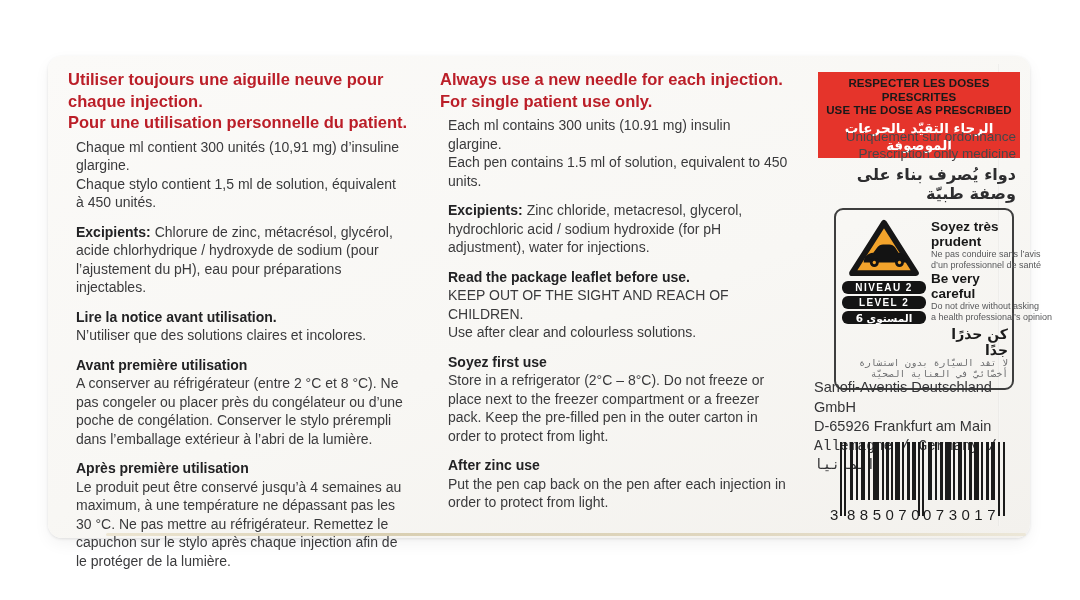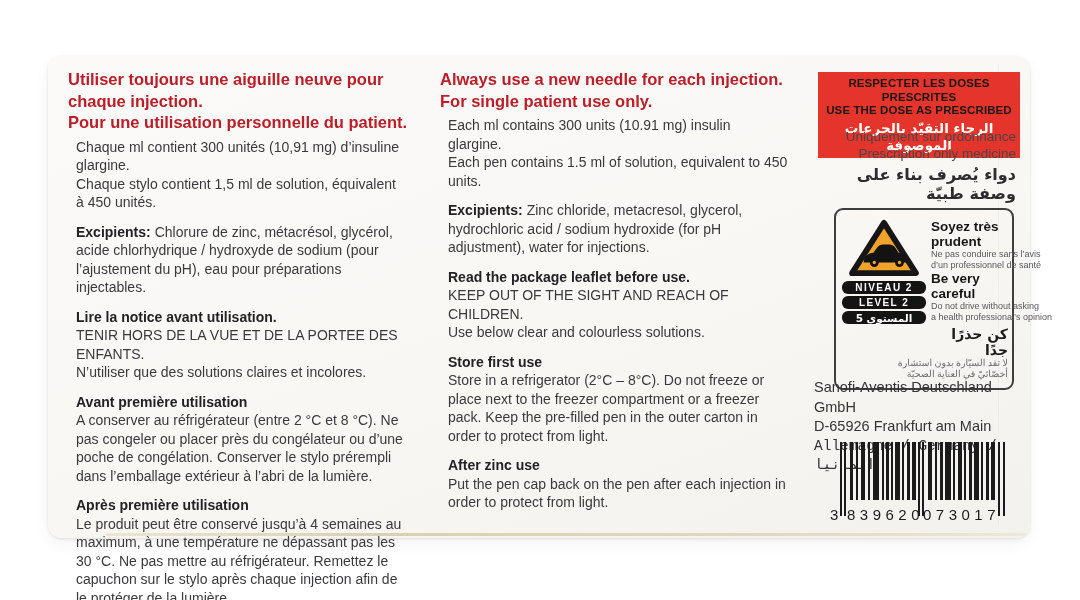--- a/index.html
+++ b/index.html
@@ -51,21 +51,21 @@
   .tri{display:block;margin:0 auto 3px;}
   .lvl{height:13px;background:#141414;color:#fff;font-size:10px;font-weight:bold;
        letter-spacing:1.4px;display:flex;align-items:center;justify-content:center;margin-top:2px;border-radius:6px;}
   .lvl-ar{letter-spacing:0;font-size:10.5px;font-family:"DejaVu Sans",sans-serif;}
   .warn-right{flex:1;min-width:0;}
   .w-bold{font-size:13.5px;font-weight:bold;color:#171717;line-height:15px;margin-top:1px;}
   .w-small{font-size:9px;color:#57585a;line-height:10.5px;white-space:nowrap;}
   .w-ar-bold{font-size:14px;font-weight:bold;color:#1b1b1b;text-align:right;margin-top:4px;
              font-family:"DejaVu Sans",sans-serif;}
   .w-ar-small{font-size:9.5px;color:#6a6b6d;text-align:right;line-height:11px;white-space:nowrap;
-              font-family:Liberation Serif, serif;}
+              font-family:Liberation Mono, monospace;}
   .maker{position:absolute;left:766px;top:322px;width:220px;font-size:14.5px;line-height:19.5px;color:#343436;}
   .maker .ar{font-family:Liberation Mono, monospace;}
   
   .barcode{position:absolute;left:782px;top:386px;width:180px;}
   .digits{display:flex;margin-top:-18px;font-size:15px;color:#1c1c1c;align-items:flex-end;}
   .digits .g1{width:9px;text-align:left;}
   .digits .g2{width:70px;margin-left:8px;text-align:center;letter-spacing:4.5px;}
   .digits .g3{width:72px;margin-left:6px;text-align:center;letter-spacing:4.5px;}
 </style>
 </head>
@@ -82,21 +82,20 @@
     </div>
     <div class="block">
       <div>Chaque ml contient 300 unités (10,91 mg) d’insuline glargine.</div>
       <div>Chaque stylo contient 1,5 ml de solution, équivalent à 450 unités.</div>
     </div>
     <div class="block">
       <span class="exc-label">Excipients:</span><span>Chlorure de zinc, métacrésol, glycérol, acide chlorhydrique / hydroxyde de sodium (pour l’ajustement du pH), eau pour préparations injectables.</span>
     </div>
     <div class="block">
       <div class="b">Lire la notice avant utilisation.</div>
-      <div>TENIR HORS DE LA VUE ET DE LA PORTEE DES ENFANTS.</div>
       <div>N’utiliser que des solutions claires et incolores.</div>
     </div>
     <div class="block">
       <div class="b">Avant première utilisation</div>
       <div>A conserver au réfrigérateur (entre 2 °C et 8 °C). Ne pas congeler ou placer près du congélateur ou d’une poche de congélation. Conserver le stylo prérempli dans l’emballage extérieur à l’abri de la lumière.</div>
     </div>
     <div class="block">
       <div class="b">Après première utilisation</div>
       <div>Le produit peut être conservé jusqu’à 4 semaines au maximum, à une température ne dépassant pas les 30 °C. Ne pas mettre au réfrigérateur. Remettez le capuchon sur le stylo après chaque injection afin de le protéger de la lumière.</div>
     </div>
@@ -110,24 +109,24 @@
     <div class="block">
       <div>Each ml contains 300 units (10.91 mg) insulin glargine.</div>
       <div>Each pen contains 1.5 ml of solution, equivalent to 450 units.</div>
     </div>
     <div class="block">
       <span class="exc-label">Excipients:</span><span>Zinc chloride, metacresol, glycerol, hydrochloric acid / sodium hydroxide (for pH adjustment), water for injections.</span>
     </div>
     <div class="block">
       <div class="b">Read the package leaflet before use.</div>
       <div>KEEP OUT OF THE SIGHT AND REACH OF CHILDREN.</div>
-      <div>Use below clear and colourless solutions.</div>
-    </div>
-    <div class="block">
-      <div class="b">Store first use</div>
+      <div>Use after clear and colourless solutions.</div>
+    </div>
+    <div class="block">
+      <div class="b">Soyez first use</div>
       <div>Store in a refrigerator (2°C – 8°C). Do not freeze or place next to the freezer compartment or a freezer pack. Keep the pre-filled pen in the outer carton in order to protect from light.</div>
     </div>
     <div class="block">
       <div class="b">After zinc use</div>
       <div>Put the pen cap back on the pen after each injection in order to protect from light.</div>
     </div>
   </div>
 
   <div class="dose-box">
     <div class="dose-line">RESPECTER LES DOSES PRESCRITES</div>
@@ -146,21 +145,21 @@
       <svg class="tri" width="74" height="60" viewBox="0 0 74 62">
         <path d="M37 5 L70 57 L4 57 Z" fill="#f2a32b" stroke="#161616" stroke-width="6" stroke-linejoin="round"></path>
         <path d="M16 46 c0 -6 4 -9.5 10 -10 l4 -5.5 c1.5 -2 3.5 -3 6 -3 h6.5 c2.5 0 4.5 1 6 3 l3.5 5.5 c6 .5 9.5 4 9.5 10 z" fill="#131313"></path>
         <circle cx="27" cy="46" r="4.6" fill="#131313"></circle>
           <circle cx="27" cy="46" r="1.7" fill="#f2a32b"></circle>
         <circle cx="53" cy="46" r="4.6" fill="#131313"></circle>
           <circle cx="53" cy="46" r="1.7" fill="#f2a32b"></circle>
       </svg>
       <div class="lvl">NIVEAU 2</div>
       <div class="lvl">LEVEL 2</div>
-      <div class="lvl lvl-ar" dir="rtl" lang="ar">المستوى 5</div>
+      <div class="lvl lvl-ar" dir="rtl" lang="ar">المستوى 6</div>
     </div>
     <div class="warn-right">
       <div class="w-bold">Soyez très prudent</div>
       <div class="w-small">Ne pas conduire sans l’avis</div>
       <div class="w-small">d’un professionnel de santé</div>
       <div class="w-bold">Be very careful</div>
       <div class="w-small">Do not drive without asking</div>
       <div class="w-small">a health professional’s opinion</div>
       <div class="w-ar-bold" dir="rtl" lang="ar">كن حذرًا جدًا</div>
       <div class="w-ar-small" dir="rtl" lang="ar">لا تقد السيّارة بدون استشارة</div>
@@ -204,17 +203,17 @@
           <rect x="144" width="5" height="58"></rect>
         <rect x="151" width="2" height="58"></rect>
           <rect x="156" width="3" height="58"></rect>
           <rect x="161" width="4" height="58"></rect>
         <rect x="168" width="2" height="74"></rect>
           <rect x="173" width="2" height="74"></rect>
       </g>
     </svg>
     <div class="digits">
       <span class="g1">3</span>
-      <span class="g2">839620</span>
+      <span class="g2">885070</span>
       <span class="g3">073017</span>
     </div>
   </div>
 </div>
 
 </body></html>

